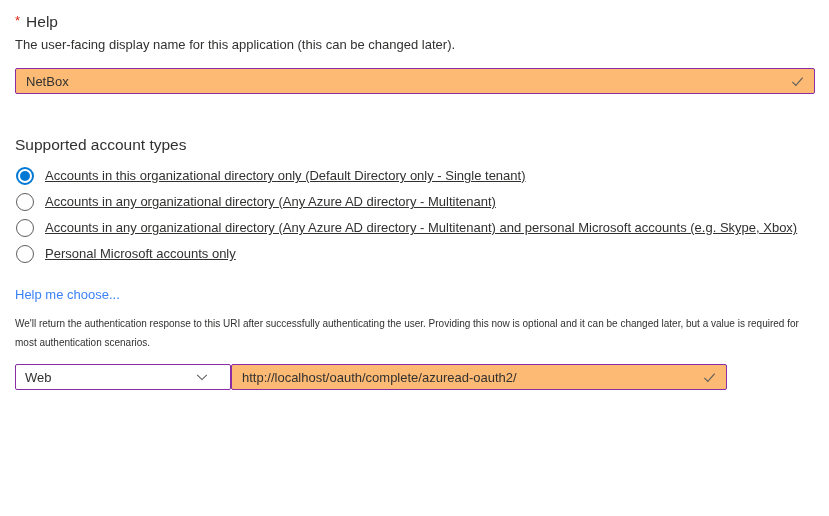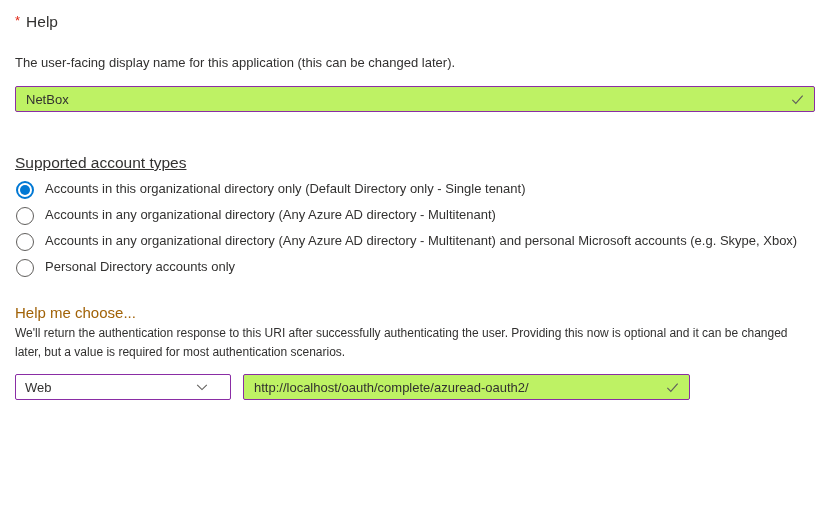--- a/index.html
+++ b/index.html
@@ -33,21 +33,21 @@
     color: #323130;
   }
 
   
   .text-field {
     height: 26px;
     border: 1px solid #8a2da5;
     border-radius: 2px;
     display: flex;
     align-items: center;
-    background: #bef264;
+    background: #fdba74;
   }
   .text-field input {
     flex: 1;
     border: none;
     outline: none;
     background: transparent;
     font-family: "Liberation Sans", "DejaVu Sans", sans-serif;
     font-size: 13px;
     color: #323130;
     padding: 0 6px 0 10px;
@@ -56,28 +56,30 @@
   .field-icon {
     flex: 0 0 auto;
     display: flex;
     align-items: center;
     padding-right: 9px;
   }
 
   .name-input-wrap { margin-top: 15px; width: 800px; }
 
   
-  .account-types-header { margin-top: 41px; text-decoration: underline; }
+  .account-types-header { margin-top: 41px; }
   .question-text { margin-top: 18px; }
 
   .radio-group { margin-top: 8px; }
   .radio-option {
     display: flex;
+    align-items: center;
     height: 26px;
     cursor: pointer;
+    text-decoration: underline;
   }
   .radio-circle {
     width: 18px; height: 18px;
     border-radius: 50%;
     border: 1px solid #605e5c;
     margin-left: 1px;
     margin-right: 11px;
     position: relative;
     flex: 0 0 auto;
   }
@@ -89,33 +91,33 @@
     position: absolute;
     inset: 2px;
     border-radius: 50%;
     background: #0078d4;
   }
   .radio-label { font-size: 13px; line-height: 16px; color: #323130; }
 
   .help-link {
     display: inline-block;
     margin-top: 20px;
-    font-size: 15px;
+    font-size: 13px;
     line-height: 16px;
-    color: #a16207;
+    color: #3b82f6;
     text-decoration: none;
     cursor: pointer;
   }
 
   
   .redirect-header { margin-top: 48px; }
   .redirect-desc {
-    margin-top: 2px;
+    margin-top: 11px;
     max-width: 806px;
-    font-size: 12px;
+    font-size: 10px;
     line-height: 19px;
   }
 
   .controls-row {
     margin-top: 12px;
     display: flex;
     align-items: center;
   }
   .platform-select {
     width: 216px;
@@ -123,33 +125,33 @@
     border: 1px solid #8a2da5;
     border-radius: 2px;
     display: flex;
     align-items: center;
     justify-content: space-between;
     padding: 0 21px 0 9px;
     cursor: pointer;
     background: #fff;
   }
   .platform-select .select-value { font-size: 13px; color: #323130; }
-  .uri-input-wrap { width: 447px; margin-left: 12px; }
+  .uri-input-wrap { width: 496px; }
 </style>
 </head>
 <body>
 
 <div class="page">
 
   
   <div class="section-header">
     <span class="required-star">*</span><span>Help</span>
   </div>
 
-  <div class="desc-text" style="margin-top:22px;">The user-facing display name for this application (this can be changed later).</div>
+  <div class="desc-text" style="margin-top:4px;">The user-facing display name for this application (this can be changed later).</div>
 
   <div class="text-field name-input-wrap">
     <input type="text" value="NetBox" style="">
     <span class="field-icon">
       <svg width="15" height="15" viewBox="0 0 16 16">
         <path d="M2.5 8.5 L6.2 12.2 L13.5 3.8" stroke="#605e5c" stroke-width="1.2" fill="none"></path>
       </svg>
     </span>
   </div>
 
@@ -165,21 +167,21 @@
     <div class="radio-option">
       <span class="radio-circle"></span>
       <span class="radio-label">Accounts in any organizational directory (Any Azure AD directory - Multitenant)</span>
     </div>
     <div class="radio-option">
       <span class="radio-circle"></span>
       <span class="radio-label">Accounts in any organizational directory (Any Azure AD directory - Multitenant) and personal Microsoft accounts (e.g. Skype, Xbox)</span>
     </div>
     <div class="radio-option">
       <span class="radio-circle"></span>
-      <span class="radio-label">Personal Directory accounts only</span>
+      <span class="radio-label">Personal Microsoft accounts only</span>
     </div>
   </div>
 
   <a class="help-link">Help me choose...</a>
 
   
 
   <div class="desc-text redirect-desc">We'll return the authentication response to this URI after successfully authenticating the user. Providing this now is optional and it can be changed later, but a value is required for most authentication scenarios.</div>
 
   <div class="controls-row">

